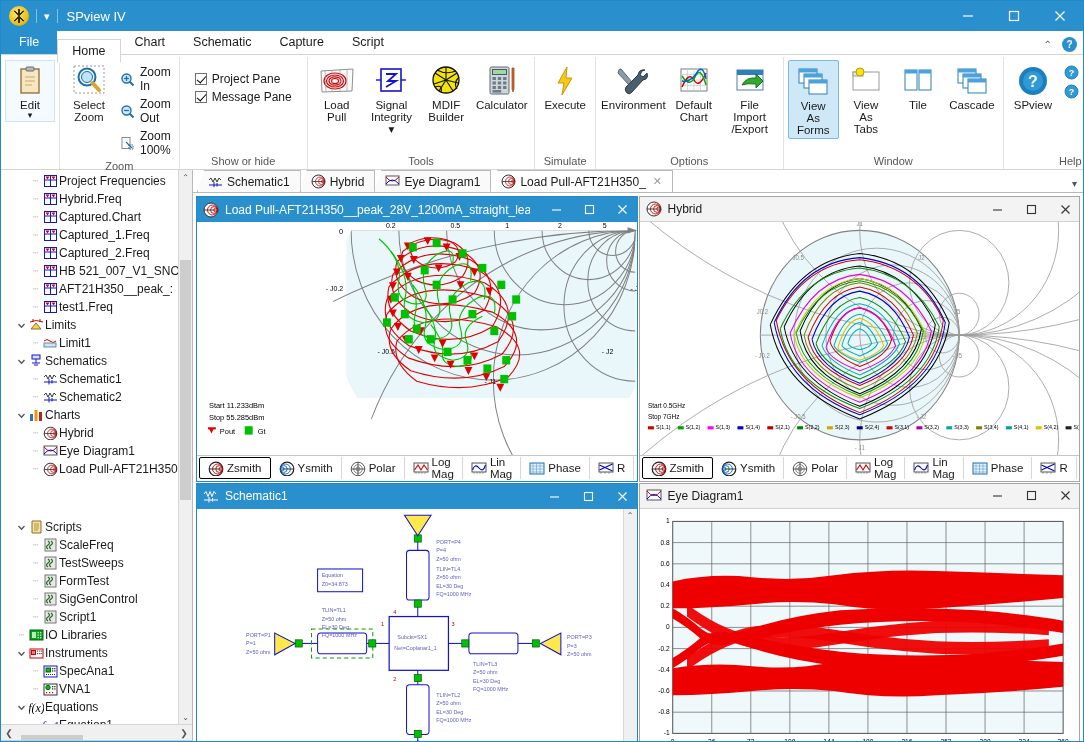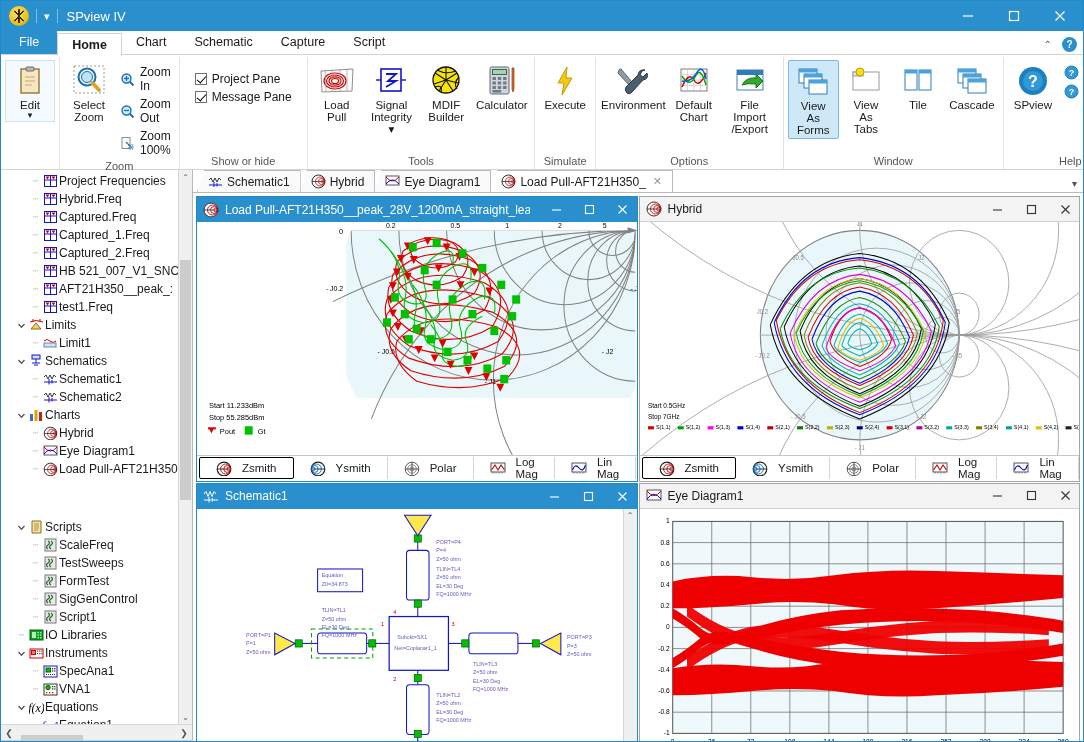--- a/index.html
+++ b/index.html
@@ -32,21 +32,21 @@
   .tb-btn{width:46px;height:30px;display:flex;align-items:center;justify-content:center;
     font-size:14px;color:#fff;cursor:default;}
 
   
   .ribbon-tabs{height:24px;background:#fff;display:flex;align-items:flex-end;
     border-bottom:1px solid #d4d4d4;position:relative;}
   .rt{height:24px;padding:0 14px;display:flex;align-items:center;font-size:12.5px;
     color:#1a1a1a;}
   .rt.file{background:#2a8fcd;color:#ffffff;font-size:12.5px;padding:0 18px;height:24px;}
   .rt.active{background:#fff;border:1px solid #d4d4d4;border-bottom:1px solid #fff;
-    position:relative;top:3px;z-index:2;font-weight:bold;}
+    position:relative;top:9px;z-index:2;}
   .rt-right{position:absolute;right:6px;bottom:2px;display:flex;gap:10px;align-items:center;}
   .rt-caret{font-size:10px;color:#555;}
   .rt-help{width:15px;height:15px;border-radius:50%;background:#2a8fcd;color:#fff;
     font-size:10px;display:flex;align-items:center;justify-content:center;font-weight:bold;}
 
   
   .ribbon{height:115px;background:#fff;border-bottom:1px solid #d4d4d4;
     display:flex;align-items:stretch;padding:2px 0 0 0;}
   .rgroup{display:flex;flex-direction:column;align-items:center;
     border-right:1px solid #e2e2e2;padding:0 4px;}
@@ -109,21 +109,21 @@
   .win.inactive{border:1px solid #a6a6a6;}
   .win-title{height:25px;display:flex;align-items:center;gap:6px;padding-left:6px;
      background:#2a8fcd;color:#fff;font-size:12px;}
   .win.inactive .win-title{background:#f3f3f3;color:#1a1a1a;border-bottom:1px solid #d0d0d0;}
   .wt-spacer{flex:1;}
   .wt-btn{width:28px;height:25px;display:flex;align-items:center;justify-content:center;font-size:12px;}
   .win.inactive .wt-btn{color:#333;}
   .win-body{flex:1;position:relative;overflow:hidden;background:#fff;}
   .chart-tabs{height:26px;display:flex;align-items:center;background:#fff;
      border-top:1px solid #c7c7c7;padding-left:2px;}
-  .ctab{display:flex;align-items:center;gap:10px;font-size:11.5px;padding:2px 16px;
+  .ctab{display:flex;align-items:center;gap:3px;font-size:11.5px;padding:2px 8px;
      border-right:1px solid #d6d6d6;height:22px;}
   .ctab.active{border:1px solid #000;border-radius:2px;height:22px;}
   .ctab svg{display:block;}
 
   .sch-scroll-v{position:absolute;right:0;top:0;bottom:14px;width:14px;background:#f0f0f0;border-left:1px solid #d6d6d6;}
   .sca{display:flex;align-items:center;justify-content:center;font-size:8px;color:#444;}
 
   
   .statusbar{height:24px;background:#f0f0f0;border-top:1px solid #d0d0d0;display:flex;align-items:center;}
   .sb-cell{height:24px;border-right:1px solid #dcdcdc;}
@@ -532,21 +532,21 @@
             </span>
             <span class="tico">
               <svg width="15" height="14" viewBox="0 0 15 14">
                 <rect x="1.5" y="1.5" width="12" height="11" fill="#fff" stroke="#1414cc"></rect>
                 <line x1="7.5" y1="1.5" x2="7.5" y2="12.5" stroke="#1414cc"></line>
                 <line x1="1.5" y1="6" x2="13.5" y2="6" stroke="#1414cc"></line>
                 <path d="M2.5 2.5 l4 0 l-2 3 Z" fill="#c00"></path>
                 <path d="M8.5 2.5 l4 0 l-2 3 Z" fill="#c00"></path>
               </svg>
             </span>
-            <span class="tlbl">Captured.Freq</span>
+            <span class="tlbl">Captured.Chart</span>
           </div>
           <div class="tnode" style="padding-left: 28px;">
             <span class="tw">
               <span style="color:#aaa">┄</span>
             </span>
             <span class="tico">
               <svg width="15" height="14" viewBox="0 0 15 14">
                 <rect x="1.5" y="1.5" width="12" height="11" fill="#fff" stroke="#1414cc"></rect>
                 <line x1="7.5" y1="1.5" x2="7.5" y2="12.5" stroke="#1414cc"></line>
                 <line x1="1.5" y1="6" x2="13.5" y2="6" stroke="#1414cc"></line>

